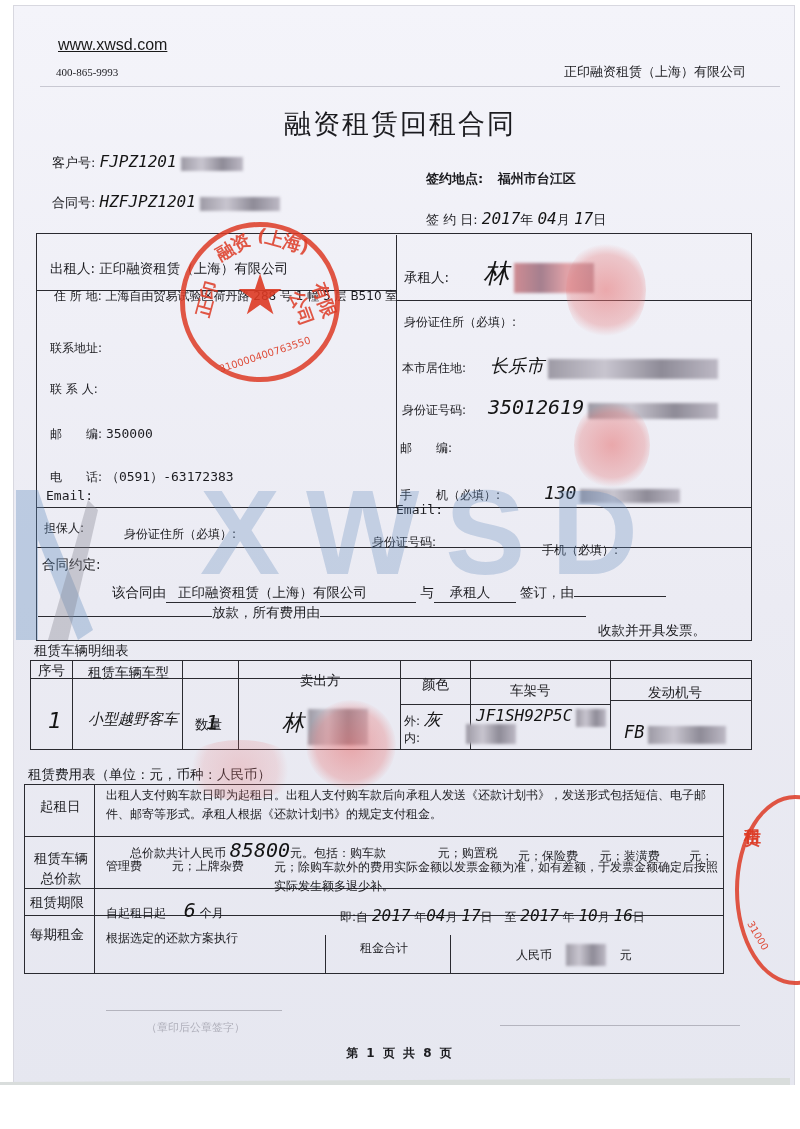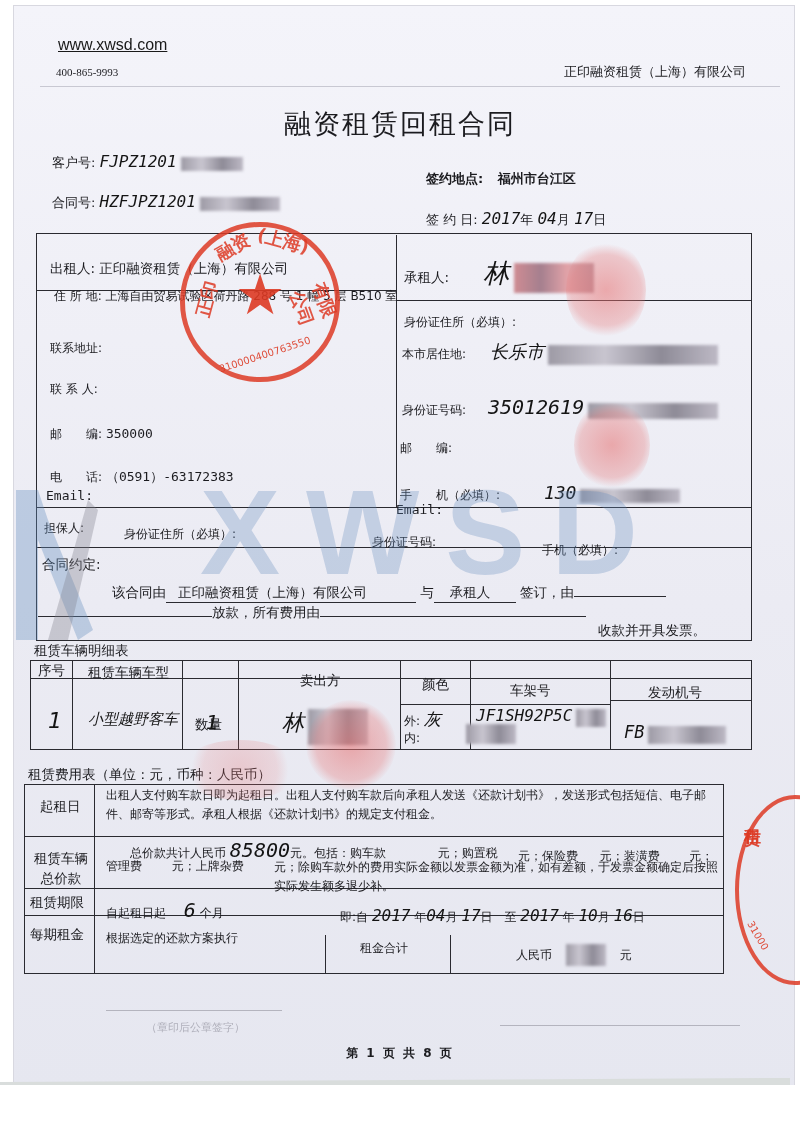--- a/index.html
+++ b/index.html
@@ -118,21 +118,21 @@
   <span class="mono">（0591）-63172383</span>
 </div>
 <div class="cell-text mono" style="left:46px;top:488px;">Email:</div>
 
 <div class="cell-text lg" style="left:404px;top:256px;">
   <span>承租人:</span>
   <span class="hand" style="font-size:26px;margin-left:30px;">林</span>
   <span class="blur red" style="width:80px;height:30px;"></span>
 </div>
 <div class="cell-text" style="left:404px;top:314px;">身份证住所（必填）:</div>
-<div class="cell-text" style="left:402px;top:340px;">
+<div class="cell-text" style="left:402px;top:354px;">
   <span>本市居住地:</span>
   <span class="hand" style="font-size:18px;margin-left:20px;">长乐市</span>
   <span class="blur" style="width:170px;height:20px;"></span>
 </div>
 <div class="cell-text" style="left:402px;top:395px;">
   <span>身份证号码:</span>
   <span class="hand" style="font-size:20px;margin-left:18px;">35012619</span>
   <span class="blur" style="width:130px;height:16px;"></span>
 </div>
 <div class="cell-text" style="left:400px;top:440px;">邮　　编:</div>

